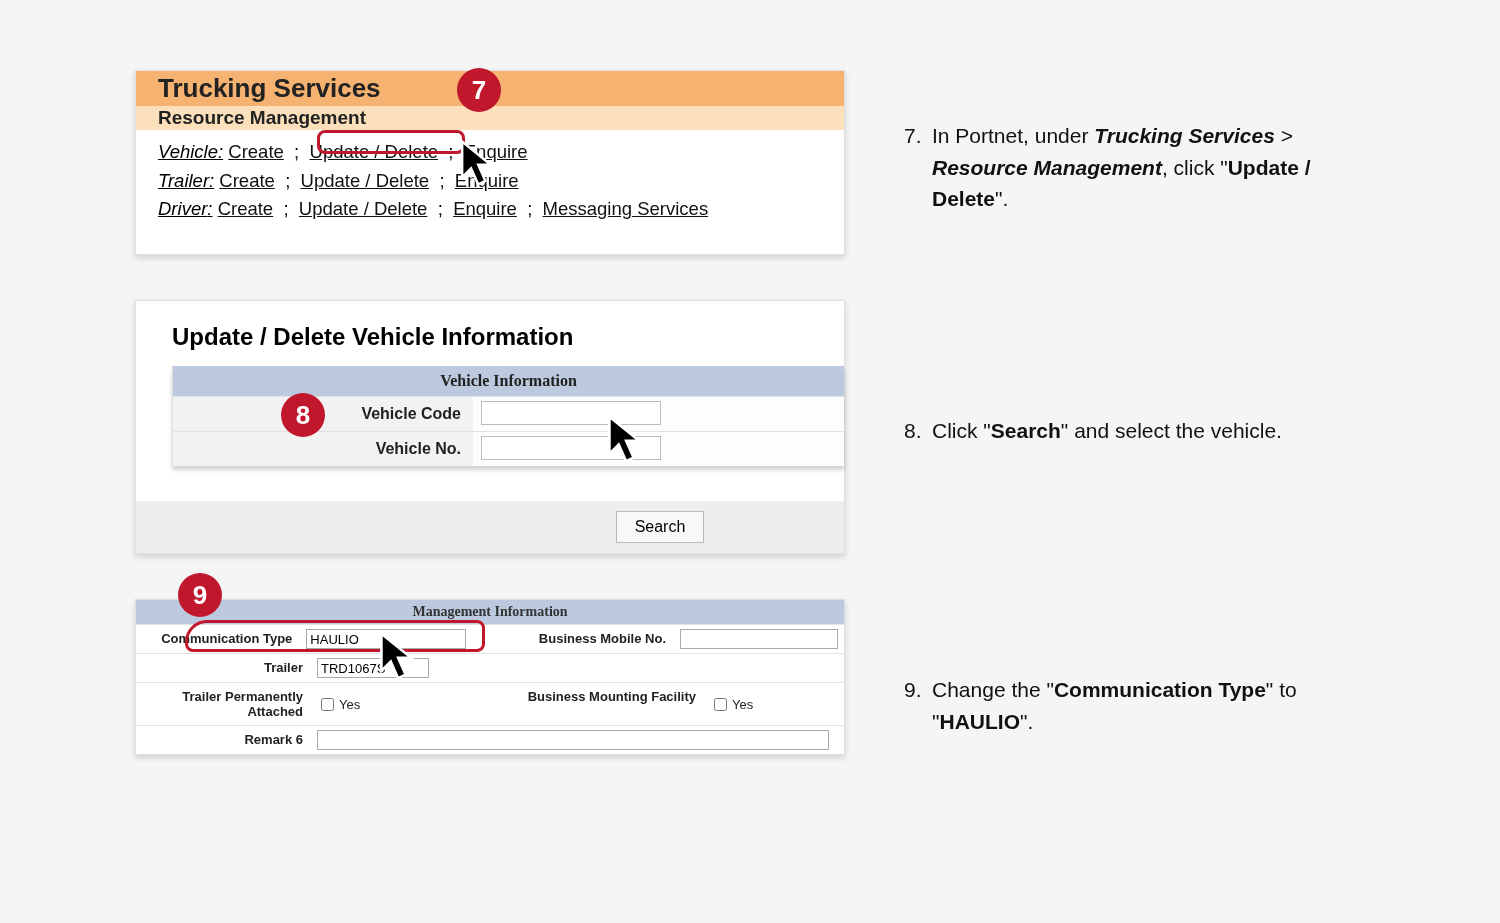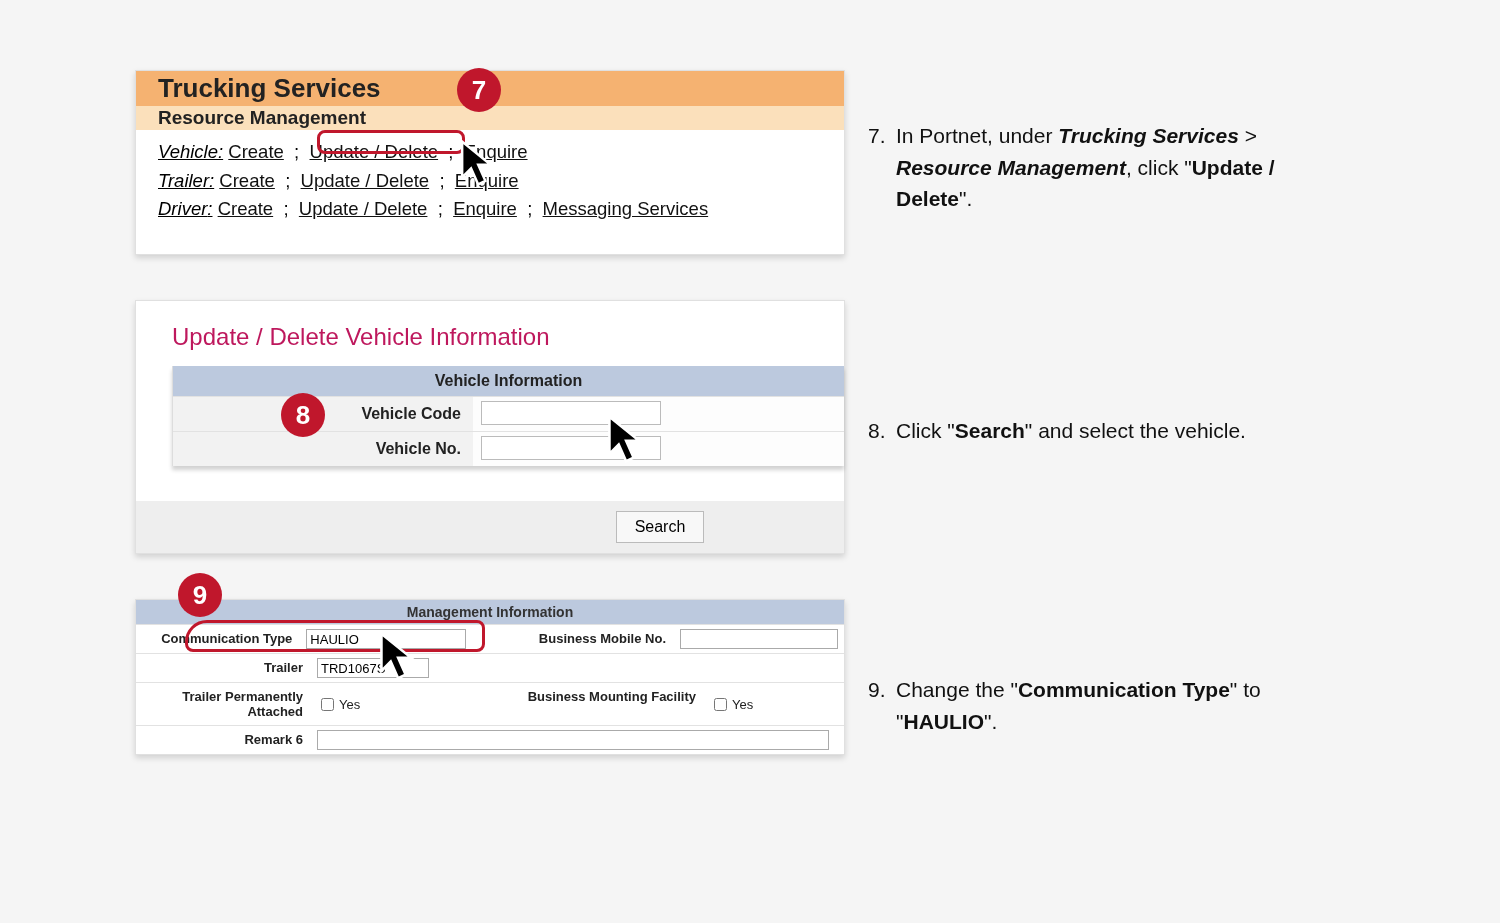--- a/index.html
+++ b/index.html
@@ -7,21 +7,21 @@
     margin: 0;
     background: #f5f5f5;
     font-family: Arial, Helvetica, sans-serif;
     width: 1500px;
     height: 923px;
     position: relative;
   }
   .main-wrap {
     display: flex;
     padding: 70px 100px 0 135px;
-    gap: 23px;
+    gap: 59px;
   }
   .left-col {
     width: 710px;
     flex-shrink: 0;
     display: flex;
     flex-direction: column;
     gap: 45px;
   }
   .right-col {
     width: 440px;
@@ -60,22 +60,22 @@
     align-items: center;
     justify-content: center;
     z-index: 10;
   }
   .cursor-icon {
     position: absolute;
     z-index: 11;
     pointer-events: none;
   }
   
-  .p2-title { color: #be185d; font-size: 24px; font-weight: normal; padding: 22px 18px 15px 36px; }
-  .bluebar { background: #bcc9de; text-align: center; font-weight: bold; font-size: 16px; padding: 6px 0; color: #222;}
+  .p2-title { color: #000000; font-size: 24px; font-weight: bold; padding: 22px 18px 15px 36px; }
+  .bluebar { background: #bcc9de; text-align: center; font-weight: bold; font-size: 16px; padding: 6px 0; color: #222; font-family: Liberation Serif, serif;}
   .formrow { display: flex; border-top: 1px solid #e2e2e2; }
   .formlabel {
     width: 300px; text-align: right; padding: 8px 12px 8px 0;
     font-weight: bold; font-size: 16px; color: #222; background: #f2f2f2;
   }
   .formfield { flex: 1; padding: 4px 8px; background: #fdfdfd; }
   .formfield input[type=text] { width: 180px; height: 24px; border: 1px solid #bbb; }
   .footerbar {
     background: #eeeeee; padding: 10px 0; text-align: center; margin-top: 35px;
   }

